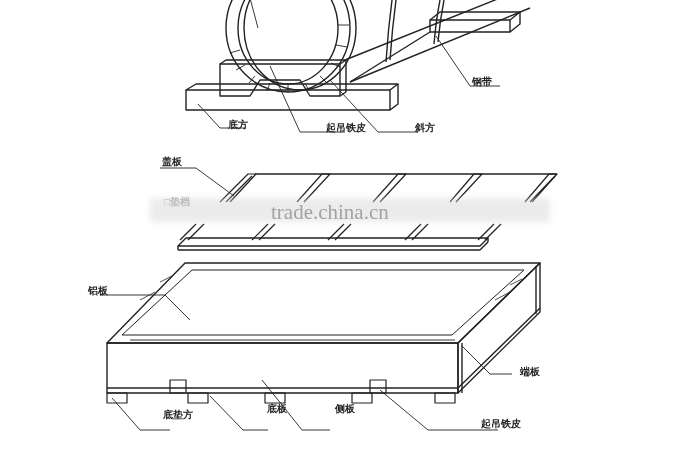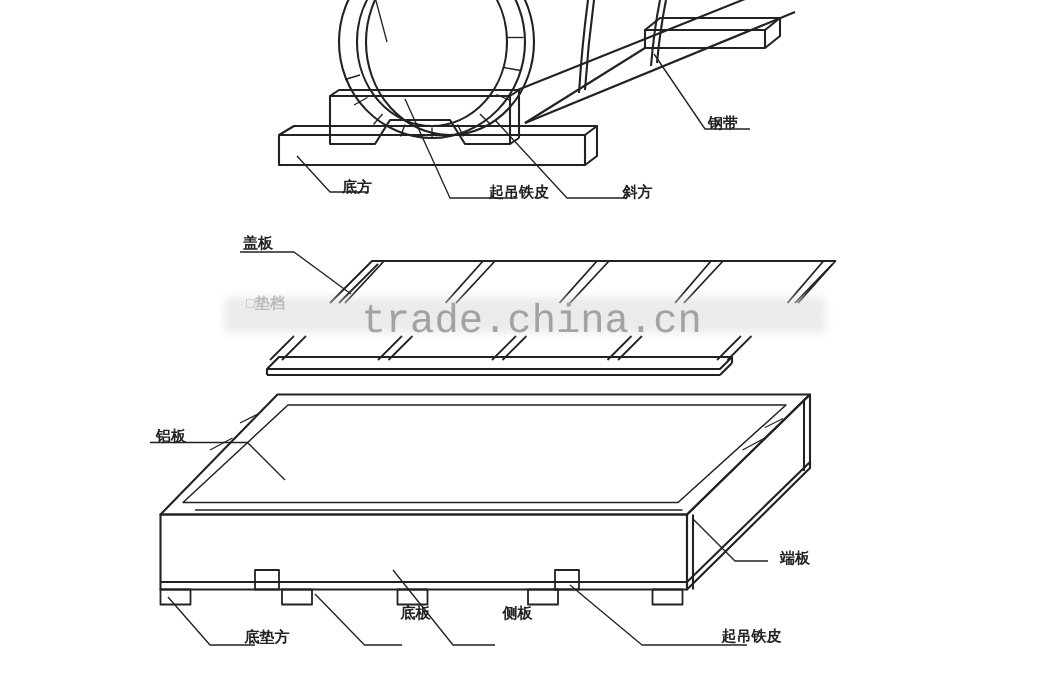--- a/index.html
+++ b/index.html
@@ -1,19 +1,19 @@
 <!DOCTYPE html>
 <html><head>
 <meta charset="utf-8">
 <style>
   html, body { margin:0; padding:0; background:#ffffff; }
   #stage { position:relative; width:700px; height:459px; overflow:hidden; background:#fff; }
   svg { position:absolute; left:0; top:0; }
   .lbl { position:absolute; font-family:Liberation Serif, serif; font-size:10px; font-weight:bold; color:#222; white-space:nowrap; }
-  .wm { position:absolute; left:241px; top:200px; font-family:Liberation Mono, monospace; font-size:27px; color:#8a8a8a; opacity:0.75; letter-spacing:0px; }
+  .wm { position:absolute; left:271px; top:200px; font-family:Liberation Serif, serif; font-size:21px; color:#8a8a8a; opacity:0.75; letter-spacing:0px; }
   .blur { position:absolute; background:#d8d8d8; opacity:0.5; filter:blur(3px); }
 </style>
 </head>
 <body>
 
 <div id="stage">
   <svg width="700" height="459" viewBox="0 0 700 459" fill="none" stroke="#222" stroke-width="1.4" stroke-linejoin="round">
 
     <g>
 
@@ -140,21 +140,21 @@
   <div class="blur" style="left:150px;top:198px;width:400px;height:24px;"></div>
 
   <span class="lbl" style="left:228px;top:118px;">底方</span>
   <span class="lbl" style="left:326px;top:121px;">起吊铁皮</span>
   <span class="lbl" style="left:400px;top:121px;margin-left:15px;">斜方</span>
   <span class="lbl" style="left:472px;top:75px;">钢带</span>
 
   <span class="lbl" style="left:162px;top:155px;">盖板</span>
   <span class="lbl" style="left:164px;top:195px;color:#bbb;">□垫档</span>
 
-  <span class="lbl" style="left:104px;top:284px;">铝板</span>
+  <span class="lbl" style="left:88px;top:284px;">铝板</span>
   <span class="lbl" style="left:520px;top:365px;">端板</span>
-  <span class="lbl" style="left:163px;top:418px;">底垫方</span>
+  <span class="lbl" style="left:163px;top:408px;">底垫方</span>
   <span class="lbl" style="left:267px;top:402px;">底板</span>
   <span class="lbl" style="left:335px;top:402px;">侧板</span>
   <span class="lbl" style="left:445px;top:417px;margin-left:36px;">起吊铁皮</span>
 
   <span class="wm">trade.china.cn</span>
 </div>
 
 </body></html>

